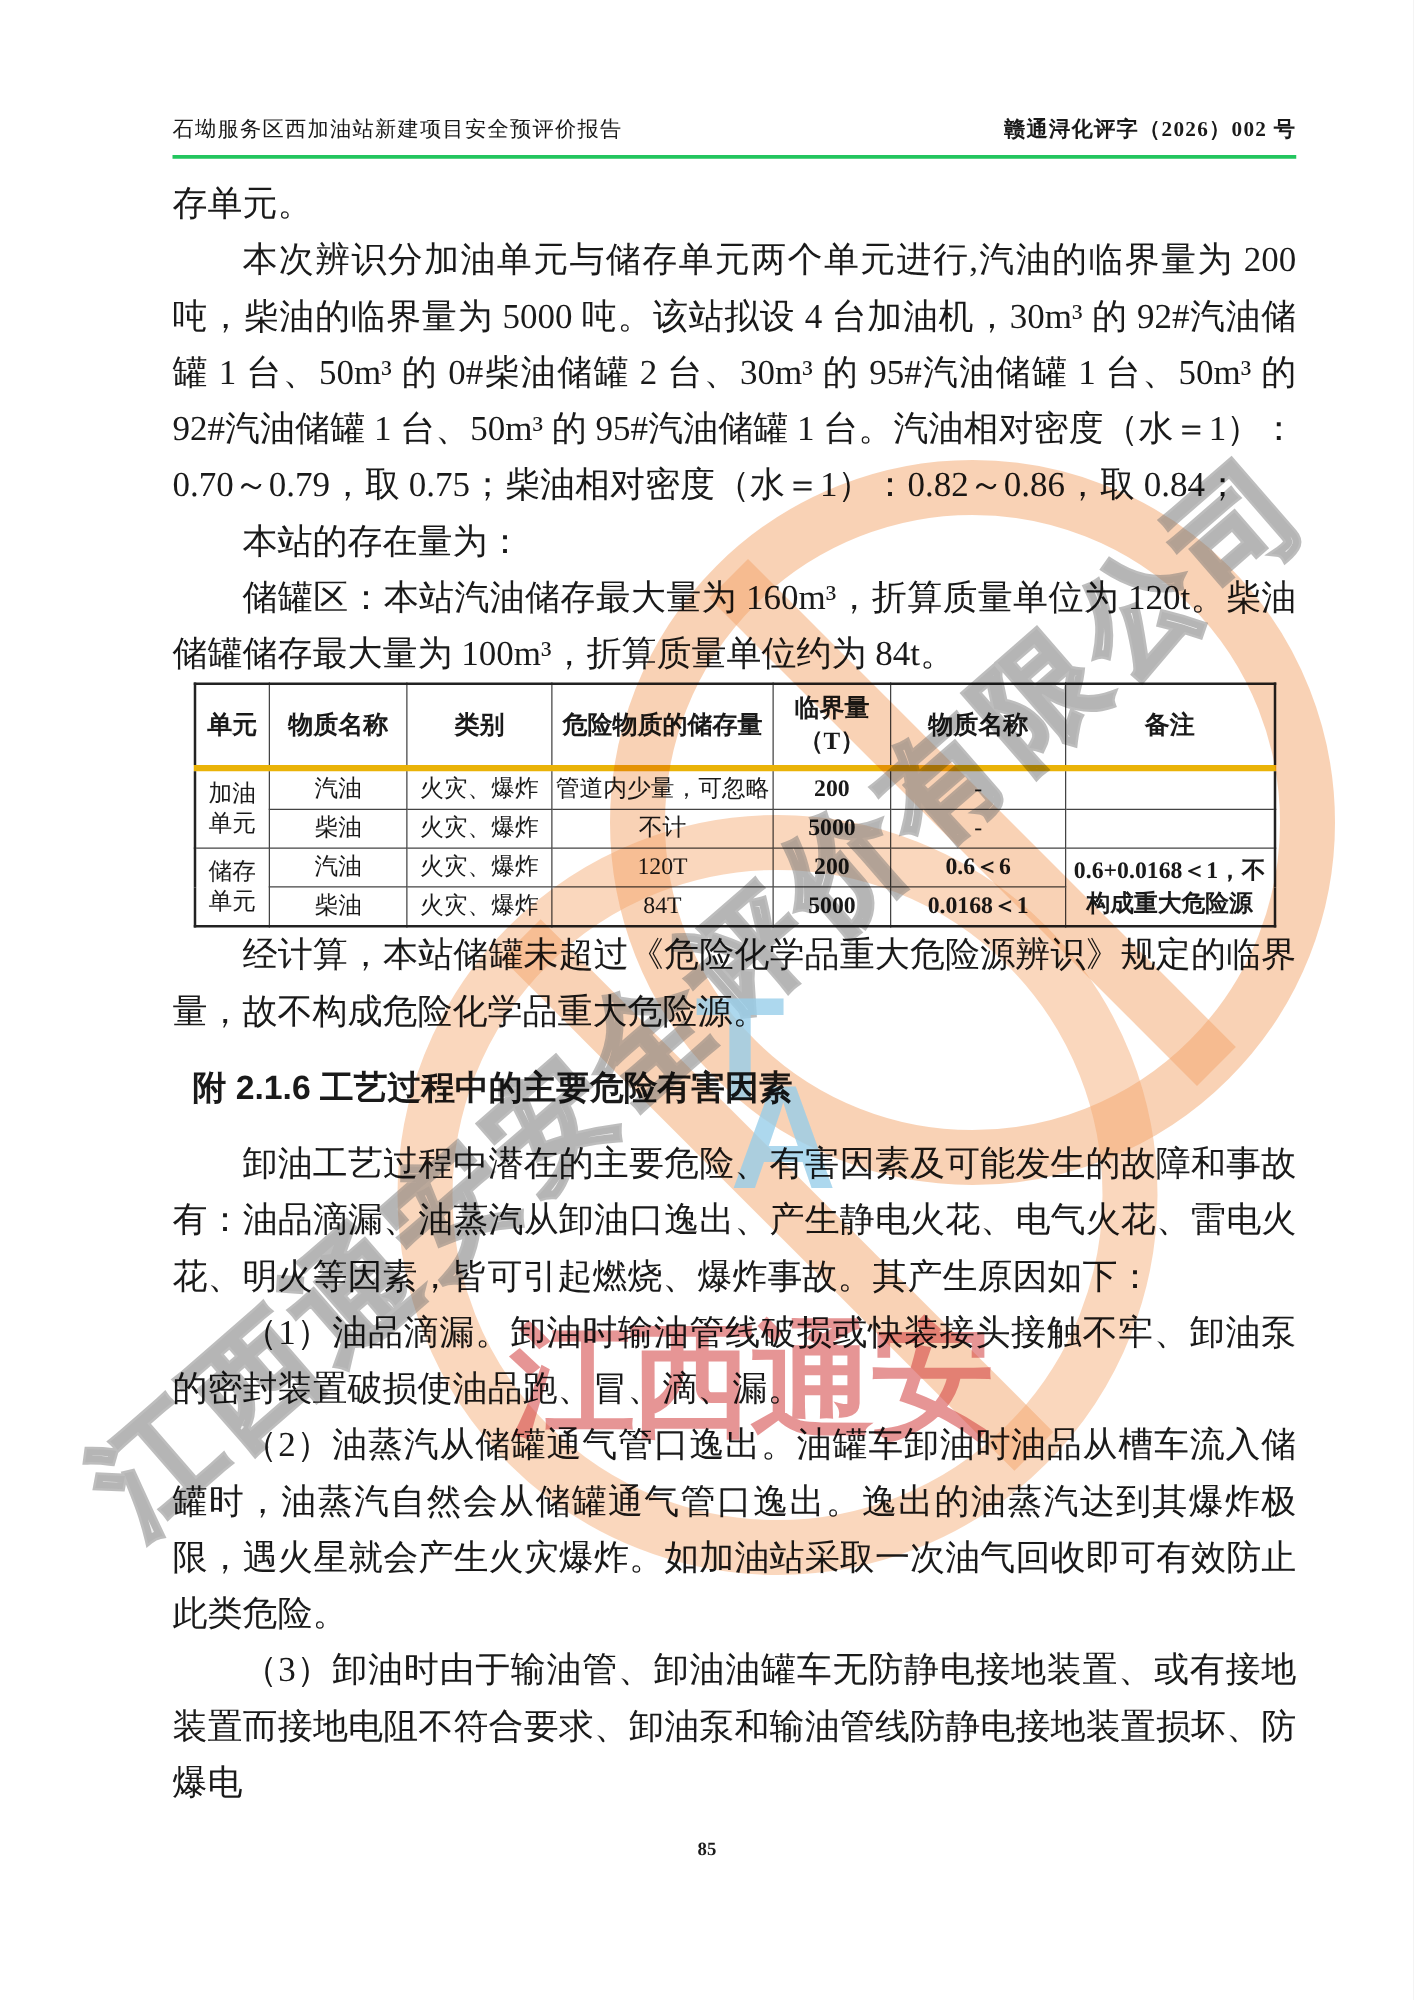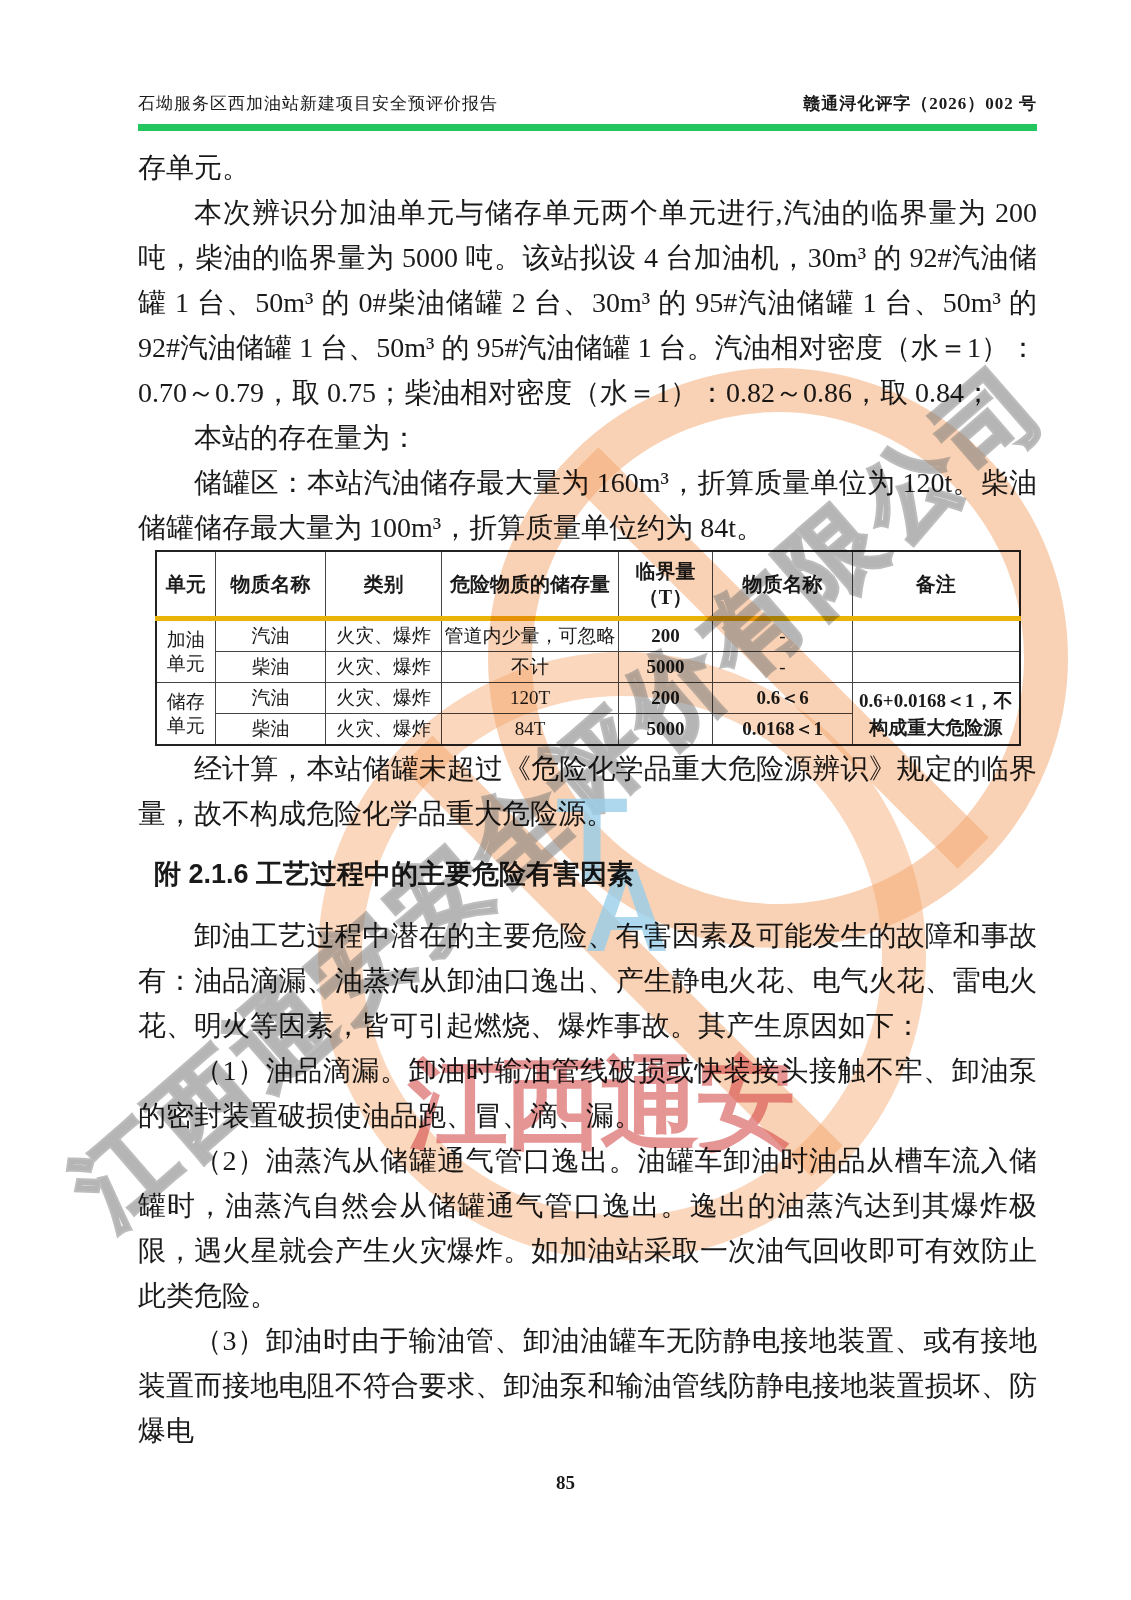--- a/index.html
+++ b/index.html
@@ -7,21 +7,21 @@
     position:relative; width:1131px; height:1600px;
     background:#ffffff; overflow:hidden;
     font-family:"Liberation Serif","DejaVu Serif",serif;
     color:#1a1a1a;
   }
   .content { position:absolute; left:138px; top:92px; width:899px; }
 
   
   .hdr { display:flex; justify-content:space-between; align-items:flex-end;
          font-size:17px; letter-spacing:1px; padding-bottom:9px;
-         border-bottom:7px solid #22c55e; }
+         border-bottom:3px solid #22c55e; }
   .hdr .docno b { font-weight:bold; }
 
   
   .para { font-size:28px; line-height:45px; text-align:justify; margin:0; }
   .indent { text-indent:2em; }
   .first { margin-top:14px; }
   .sec-head { font-size:27px; line-height:45px; font-weight:bold; margin:16px;
               font-family:"Liberation Sans","DejaVu Sans",sans-serif; }
 
   
@@ -53,21 +53,21 @@
   .wm-red { position:absolute; left:408px; top:1038px;
             font-family:"Liberation Sans","DejaVu Sans",sans-serif;
             font-size:100px; font-weight:bold; letter-spacing:-4px;
             color:rgba(210,62,62,0.55); white-space:nowrap; }
   .wm-t { position:absolute; left:556px; top:772px; font-size:118px; font-weight:bold;
           font-family:"Liberation Sans","DejaVu Sans",sans-serif; color:rgba(152,206,234,0.80); }
   .wm-a { position:absolute; left:584px; top:842px; font-size:118px; font-weight:bold;
           font-family:"Liberation Sans","DejaVu Sans",sans-serif; color:rgba(152,206,234,0.80); }
 
   .pageno { position:absolute; left:0; right:0; top:1472px; text-align:center;
-            font-size:19px; font-weight:bold; }
+            font-size:15px; font-weight:bold; }
 </style>
 </head>
 <body>
 
 <div class="page">
 
   <div class="content">
     <div class="hdr">
       <span>石坳服务区西加油站新建项目安全预评价报告</span>
       <span class="docno"><b>赣通浔化评字（2026）002 号</b></span>

